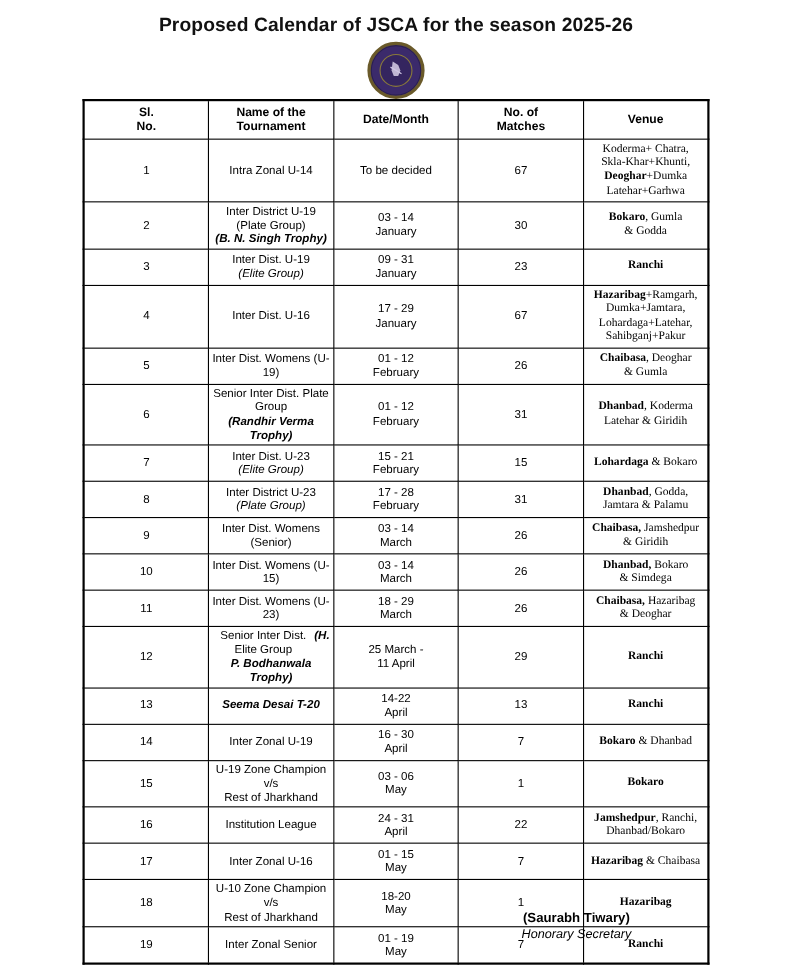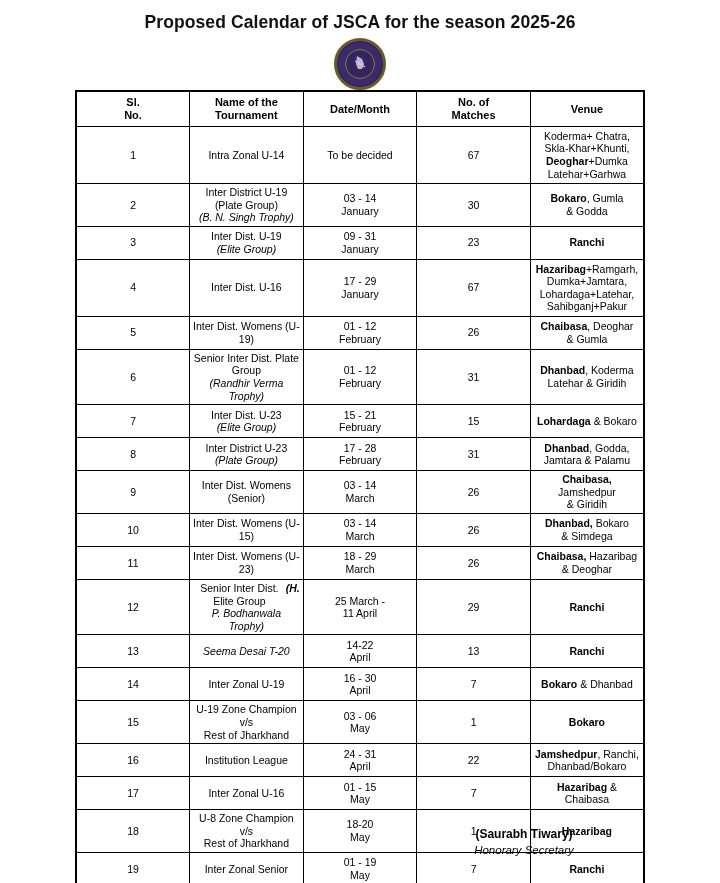--- a/index.html
+++ b/index.html
@@ -89,28 +89,28 @@
   }
   table.cal th {
     font-weight: bold;
     font-size: 11px;
     height: 30px;
   }
   td.sl { width: 36px; }
   td.name { width: 208px; }
   td.date { width: 84px; }
   td.num  { width: 58px; }
-  td.venue { width: 180px; }
+  td.venue { width: 180px; font-family: Liberation Serif, serif; }
 
   tr.datarow td { height: 28px; }
   tr.tall td { height: 52px; }
 
   .b { font-weight: bold; }
   .i { font-style: italic; }
-  .bi { font-weight: normal; font-style: italic; }
+  .bi { font-weight: bold; font-style: italic; }
 
   .name-split {
     display: flex;
     justify-content: space-between;
     align-items: baseline;
     width: 100%;
   }
   .name-split .left { text-align: center; }
   .name-split .right { font-weight: bold; font-style: italic; }
 
@@ -418,21 +418,21 @@
             <div>May</div>
           </td>
           <td class="num">7</td>
           <td class="venue">
             <div><span class="b">Hazaribag</span><span> &amp; Chaibasa</span></div>
           </td>
         </tr>
         <tr class="datarow">
           <td class="sl">18</td>
           <td class="name">
-            <div class="">U-8 Zone Champion v/s</div>
+            <div class="">U-10 Zone Champion v/s</div>
             <div class="">Rest of Jharkhand</div>
           </td>
           <td class="date">
             <div>18-20</div>
             <div>May</div>
           </td>
           <td class="num">1</td>
           <td class="venue">
             <div><span class="b">Hazaribag</span></div>
           </td>

